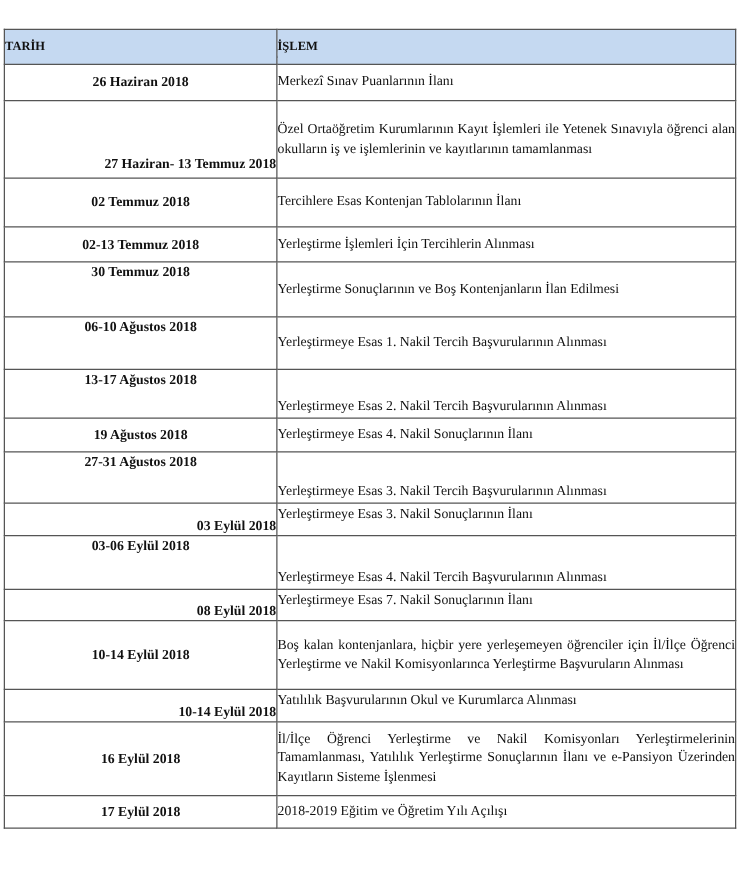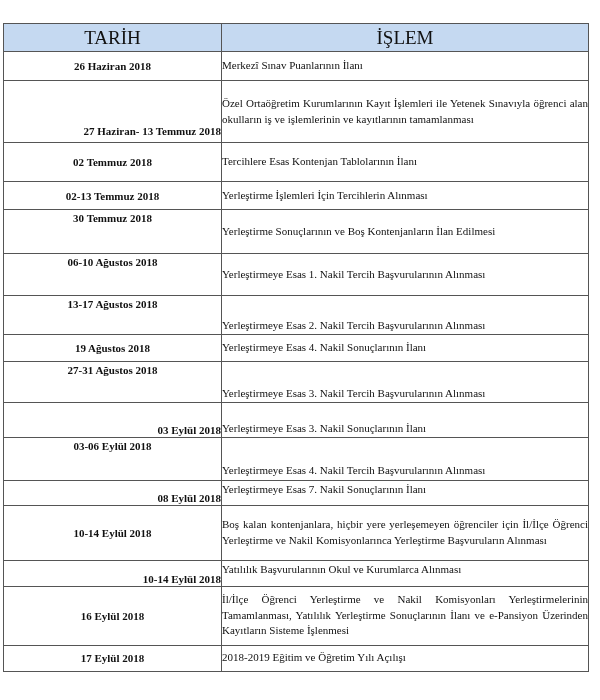--- a/index.html
+++ b/index.html
@@ -3,22 +3,22 @@
 <meta charset="utf-8">
 <style>
   html, body { margin: 0; padding: 0; background: #ffffff; }
   body { width: 600px; height: 700px; position: relative; overflow: hidden;
          font-family: "Liberation Serif", "DejaVu Serif", serif; color: #111; }
   .title { position: absolute; left: 33px; top: 3px; font-size: 13.5px; font-weight: bold;
            letter-spacing: 0.1px; white-space: nowrap; margin-top: 31px; }
   table.cal { position: absolute; left: 3px; top: 23px; width: 585px;
               border-collapse: collapse; table-layout: fixed; }
   table.cal th, table.cal td { border: 1px solid #555; padding: 0; }
-  table.cal thead th { background: #c5d9f1; font-size: 19px; font-weight: normal;
-                       height: 27px; text-align: center; }
+  table.cal thead th { background: #c5d9f1; font-size: 10px; font-weight: bold;
+                       height: 27px; text-align: left; }
   th.col-date { width: 217px; }
   th.col-op { width: 366px; }
   td.date { font-weight: bold; font-size: 11px; text-align: center; vertical-align: middle; }
   td.op { font-weight: normal; font-size: 11px; text-align: justify; text-align-last: left;
           vertical-align: middle; padding: 0 6px 0 8px; line-height: 15.5px; }
   td.date.v-bottom { vertical-align: bottom; padding-bottom: 5px; text-align: right; }
   td.date.v-top { vertical-align: top; padding-top: 2px; }
   td.op.v-top { vertical-align: top; padding-top: 3px; }
   td.op.v-bottom { vertical-align: bottom; padding-bottom: 1px; }
 </style>
@@ -66,21 +66,21 @@
     <tr style="height:27px">
       <td class="date">19 Ağustos 2018</td>
       <td class="op">Yerleştirmeye Esas 4. Nakil Sonuçlarının İlanı</td>
     </tr>
     <tr style="height:41px">
       <td class="date v-top">27-31 Ağustos 2018</td>
       <td class="op v-bottom">Yerleştirmeye Esas 3. Nakil Tercih Başvurularının Alınması</td>
     </tr>
     <tr style="height:26px">
       <td class="date v-bottom" style="padding-bottom:1px">03 Eylül 2018</td>
-      <td class="op v-top" style="padding-top:18px">Yerleştirmeye Esas 3. Nakil Sonuçlarının İlanı</td>
+      <td class="op v-top" style="padding-top:1px">Yerleştirmeye Esas 3. Nakil Sonuçlarının İlanı</td>
     </tr>
     <tr style="height:43px">
       <td class="date v-top">03-06 Eylül 2018</td>
       <td class="op v-bottom">Yerleştirmeye Esas 4. Nakil Tercih Başvurularının Alınması</td>
     </tr>
     <tr style="height:25px">
       <td class="date v-bottom" style="padding-bottom:1px">08 Eylül 2018</td>
       <td class="op v-top" style="padding-top:1px">Yerleştirmeye Esas 7. Nakil Sonuçlarının İlanı</td>
     </tr>
     <tr style="height:55px">

